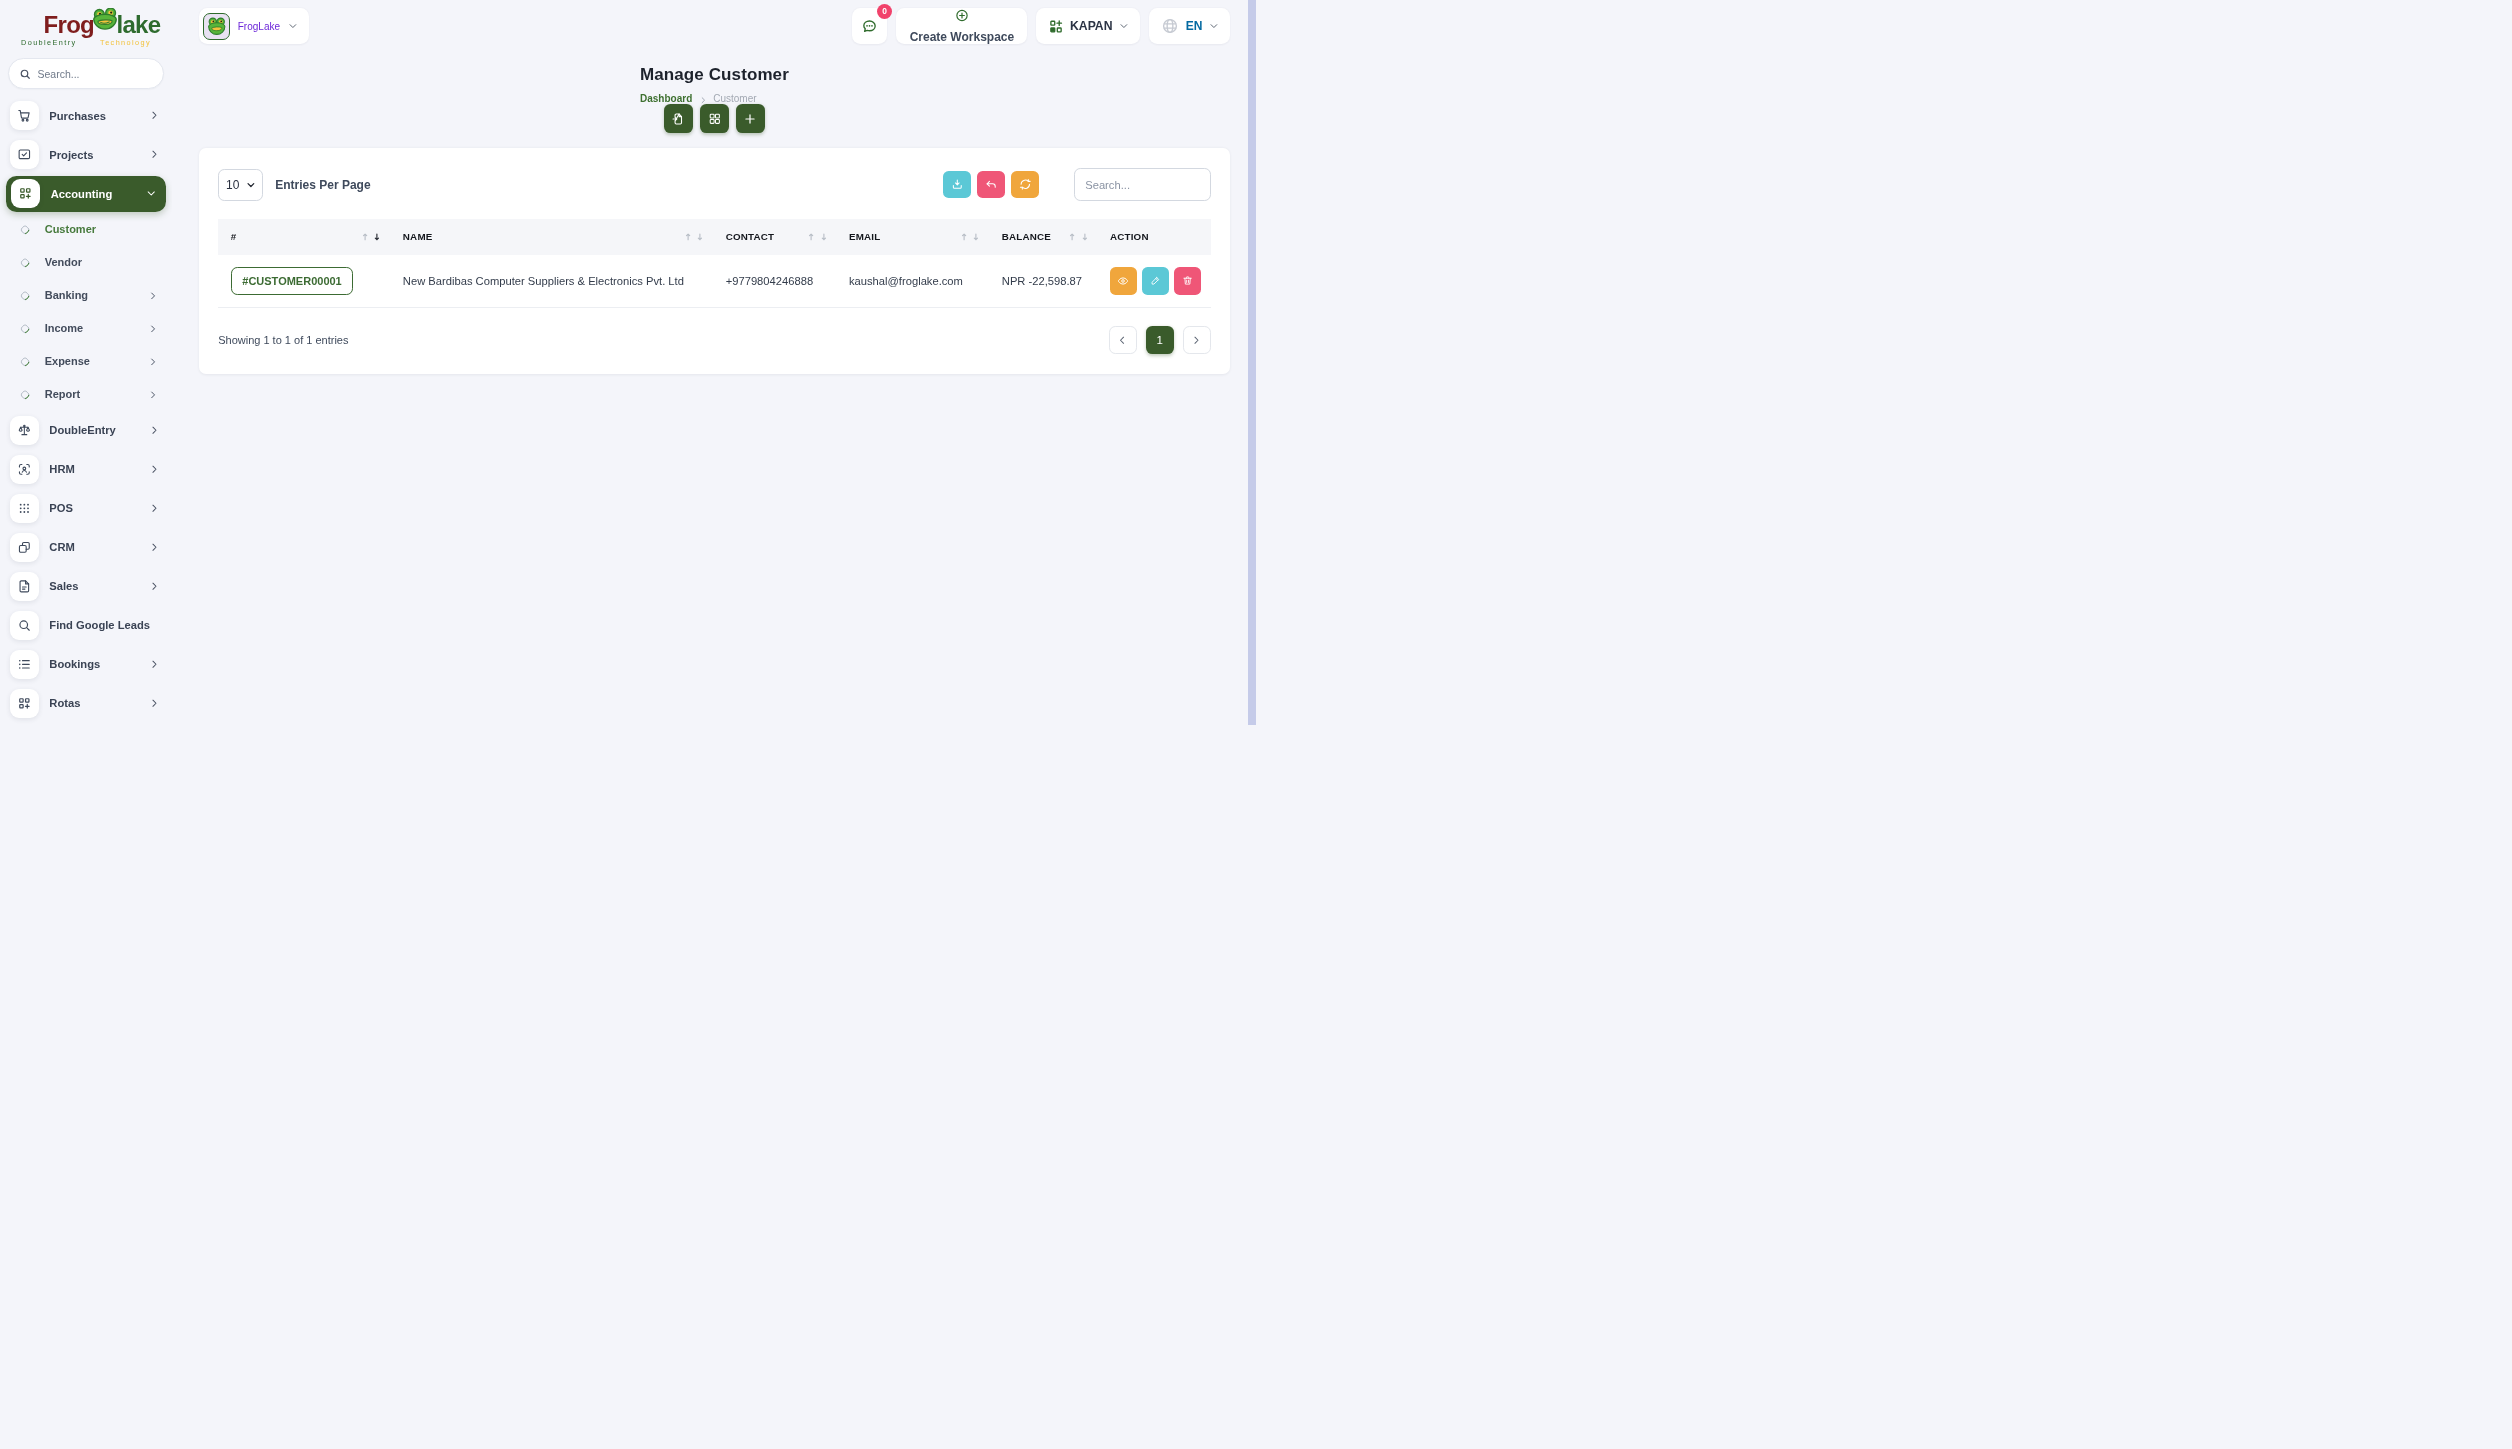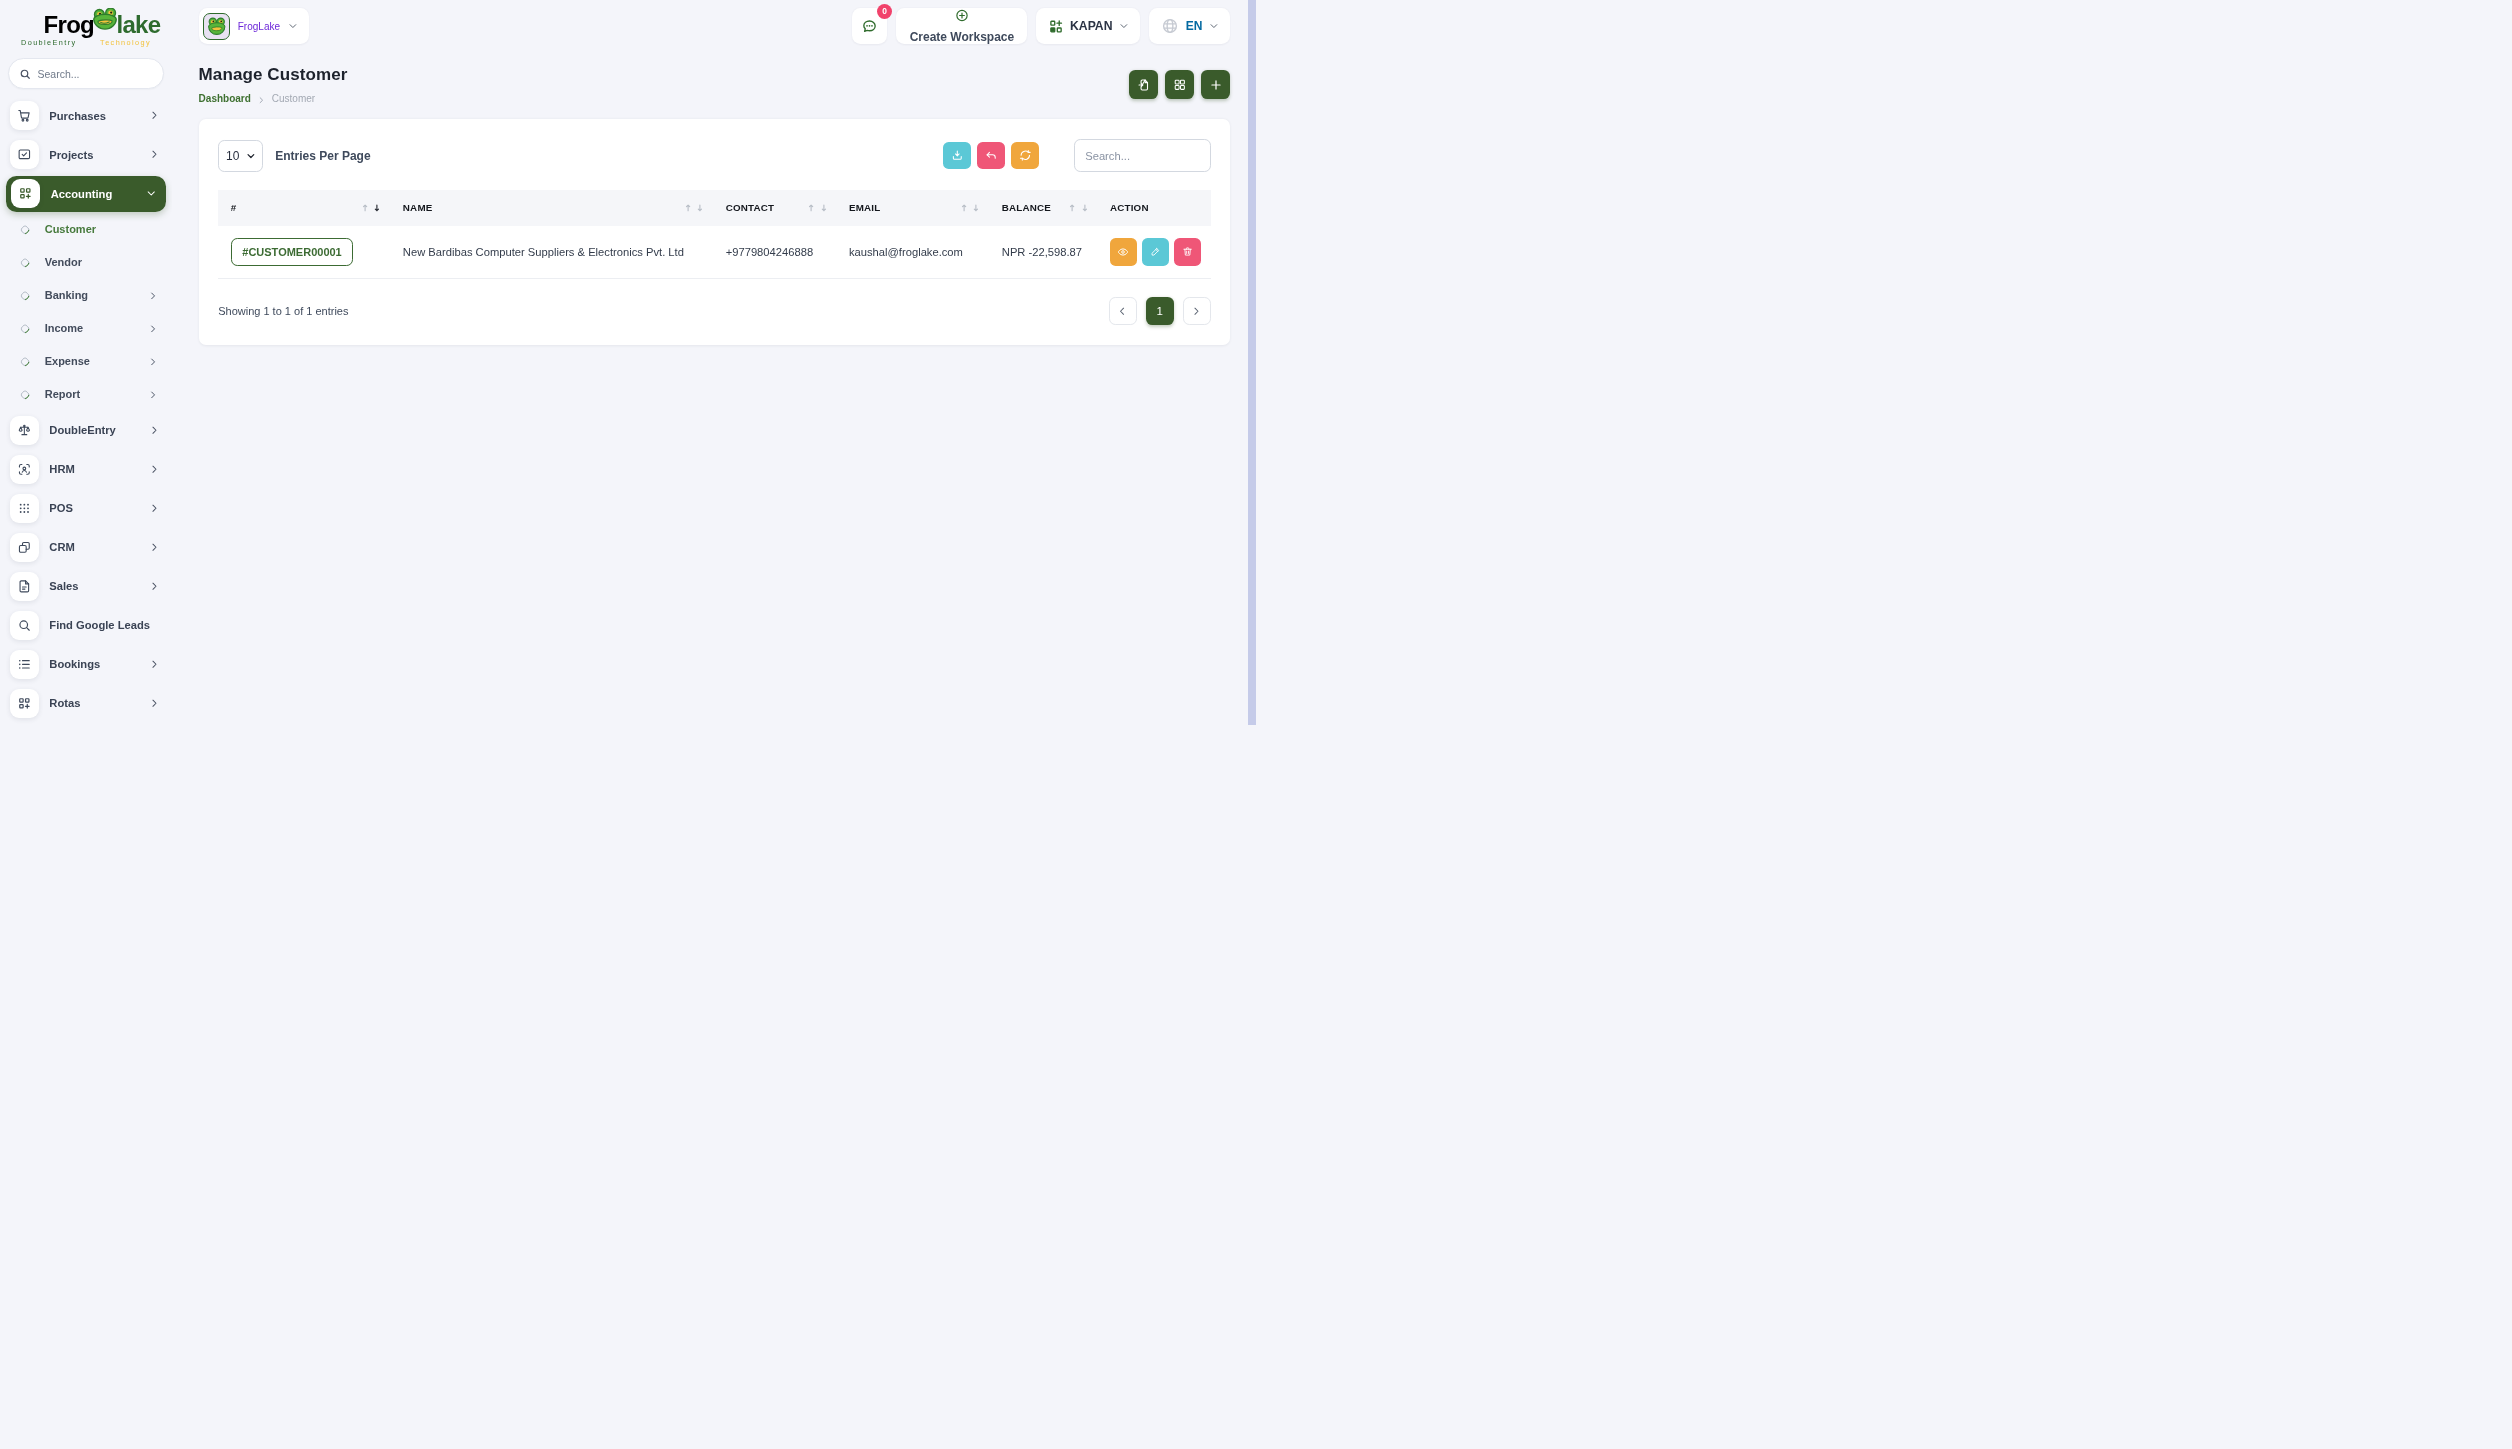--- a/index.html
+++ b/index.html
@@ -11,21 +11,21 @@
   }
   .app { position:relative; width:1256px; height:725px; display:flex; }
 
   
   .scroll-strip { position:absolute; right:0; top:0; width:7.7px; height:100%; background:#c5cbe9; z-index:50; }
 
   
   .sidebar { width:172px; min-width:172px; height:100%; padding:7px 0 0 0; background:#f4f5fa; overflow:hidden; }
   .logo { width:100%; display:flex; flex-direction:column; align-items:center; padding:5.6px 0 1.4px; cursor:pointer; }
   .logo-row { display:flex; align-items:flex-end; line-height:1; }
-  .lg-frog { font-size:24px; font-weight:bold; color:#000000; letter-spacing:-0.7px;margin-left:32px; }
+  .lg-frog { font-size:24px; font-weight:bold; color:#7f1d1d; letter-spacing:-0.7px;margin-left:32px; }
   .lg-lake { font-size:24px; font-weight:bold; color:#2e6b2e; letter-spacing:-0.7px; }
   .frog-head { margin:0 -2.8px -1.4px -2.8px; position:relative; top:-5.6px; }
   .logo-sub { width:130px; display:flex; justify-content:space-between; margin-top:1.4px; }
   .logo-sub span:first-child { color:#2e6b2e; font-size:7.3px; letter-spacing:1.4px; }
   .logo-sub span:last-child  { color:#f2c23c; font-size:7.3px; letter-spacing:1.4px; }
 
   .side-search { margin:9.8px 8.4px 7px; height:31px; background:#fff; border:0.7px solid #e4e7ef; border-radius:15.4px; display:flex; align-items:center; padding:0 9.8px; box-shadow:0 0.7px 1.4px rgba(30,40,60,.04); }
   .side-search svg { flex:none; }
   .side-search input { border:none; outline:none; background:transparent; margin-left:6.3px; font-size:10.5px; color:#3a4354; width:100%; font-family:inherit; }
   .side-search input::placeholder { color:#707a8a; }
@@ -55,21 +55,21 @@
   .ws-avatar { width:26.6px; height:26.6px; border-radius:7px; background:#e9e2f2; border:1.7px solid #2f6b2c; display:flex; align-items:center; justify-content:center; overflow:hidden; }
   .ws-name { font-size:10px; font-weight:400; color:#6d28d9; }
 
   .top-right { display:flex; align-items:center; gap:9px; }
   .chat-btn { width:35px; height:36px; border-radius:8.4px; justify-content:center; position:relative; }
   .chat-badge { position:absolute; top:-4.9px; right:-4.9px; min-width:15.4px; height:15.4px; border-radius:7.7px; background:#f1426b; color:#fff; font-size:8.4px; font-weight:bold; display:flex; align-items:center; justify-content:center; padding:0 4.2px; }
   .cw-pill { height:36px; padding:0 13.3px; gap:7px; font-size:12px; font-weight:600; color:#3f4a5c;flex-direction:column; }
   .org-pill { height:36px; padding:0 11.2px; gap:7px; font-size:12.2px; font-weight:600; color:#2c3445;text-align:right; }
   .lang-pill { height:36px; padding:0 11.2px; gap:7px; font-size:12px; font-weight:bold; color:#0369a1; }
 
-  .page-head { margin-top:21px; display:flex; justify-content:space-between; align-items:center; }
+  .page-head { margin-top:21px; display:flex; justify-content:space-between; align-items:center;flex-direction:column; }
   .page-title { font-size:17px; font-weight:bold; color:#1d222c; letter-spacing:0.1px; }
   .crumbs { margin-top:7.7px; display:flex; align-items:flex-end; gap:6.3px; font-size:10px; }
   .crumb-home { color:#3e7030; font-weight:600; cursor:pointer; }
   .crumb-sep { color:#9aa1ad; }
   .crumb-cur { color:#a3a9b3; }
   .page-actions { display:flex; gap:7px; }
   .gbtn { width:29px; height:29px; border-radius:6.3px; background:#3a5b2b; border:none; display:flex; align-items:center; justify-content:center; cursor:pointer; box-shadow:0 1.4px 3.5px rgba(58,91,43,.3); }
 
   
   .card { margin-top:15.4px; background:#fff; border-radius:7px; box-shadow:0 0.7px 2.8px rgba(30,40,60,.07); padding:19.6px 19.6px 19.6px; }

